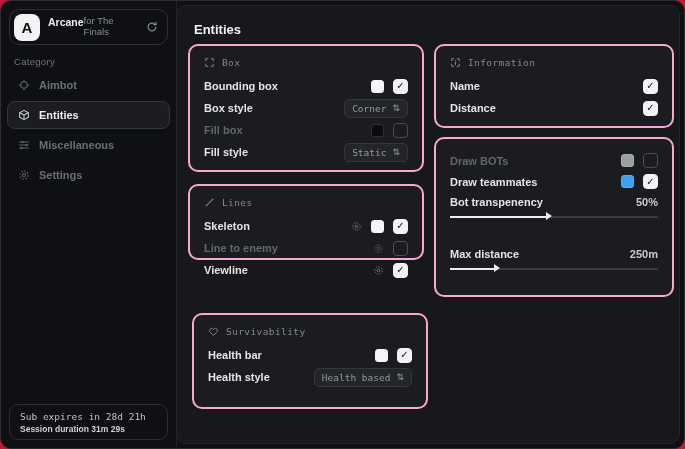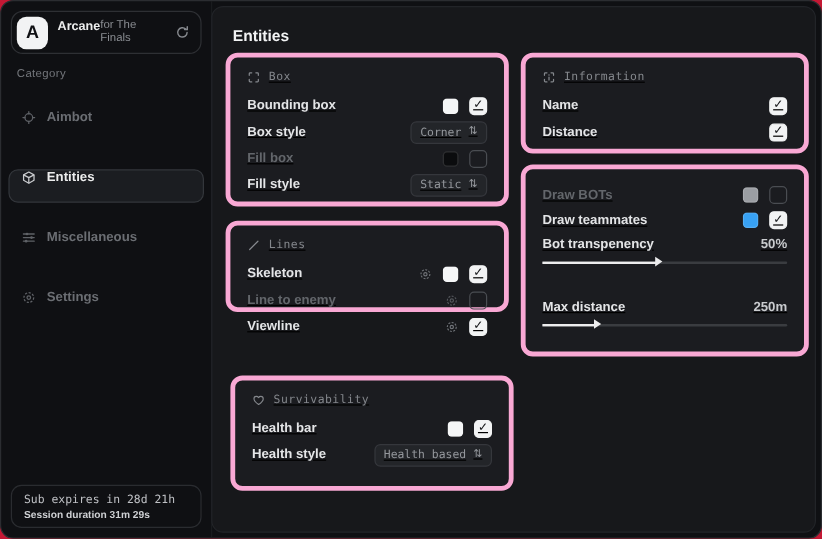--- a/index.html
+++ b/index.html
@@ -9,31 +9,31 @@
   
   .sidebar{position:absolute;left:0;top:0;bottom:0;width:175px;border-right:1px solid #202226;border-radius:11px 0 0 11px;}
   .side-header{position:absolute;left:8px;top:8px;width:159px;height:36px;box-sizing:border-box;border:1px solid #2e3034;border-radius:10px;display:flex;align-items:center;padding:0 9px 0 4px;gap:8px;}
   .logo{width:27px;height:27px;border-radius:8px;background:#f2f3f4;color:#101114;display:flex;align-items:center;justify-content:center;font-weight:700;font-size:15px;}
   .side-header .titles{display:flex;flex-direction:row;line-height:1.15;}
   .app-name{font-size:10.5px;font-weight:700;color:#eceded;}
   .app-sub{font-size:9.5px;color:#8a8d92;}
   .sync{margin-left:auto;color:#85888d;display:flex;}
   .cat-label{position:absolute;left:13px;top:55px;font-size:9.5px;color:#73767b;letter-spacing:.3px;}
   .nav{position:absolute;left:6px;right:6px;top:70px;display:flex;flex-direction:column;gap:2px;}
-  .nav-item{height:26px;display:flex;align-items:flex-start;gap:9px;padding:0 10px;border-radius:8px;border:1px solid transparent;color:#6b6e73;font-size:11px;font-weight:600;margin-top:20px;}
+  .nav-item{height:26px;display:flex;align-items:center;gap:9px;padding:0 10px;border-radius:8px;border:1px solid transparent;color:#6b6e73;font-size:11px;font-weight:600;}
   .nav-item .nicon{display:flex;color:#5f6267;}
   .nav-item.active{background:#1b1d21;border-color:#33363b;color:#eceded;}
   .nav-item.active .nicon{color:#c9cbce;}
   .side-footer{position:absolute;left:8px;right:8px;bottom:8px;height:36px;box-sizing:border-box;border:1px solid #2a2c30;border-radius:9px;padding:5px 10px;display:flex;flex-direction:column;justify-content:center;gap:2px;}
   .foot1{font-family:"DejaVu Sans Mono",monospace;font-size:9.5px;color:#bfc1c5;white-space:nowrap;}
   .foot2{font-size:8.5px;font-weight:700;color:#cfd1d4;white-space:nowrap;}
   
   .main{position:absolute;left:175px;top:4px;right:4px;bottom:4px;background:#17181b;border:1px solid #222428;border-radius:10px;box-sizing:border-box;}
   .page-title{position:absolute;left:17px;top:16px;font-size:13px;font-weight:700;color:#f2f3f4;}
-  .card{position:absolute;box-sizing:border-box;background:#1b1c20;border:4px solid #f9a8d4;border-radius:10px;padding:11px 14px 12px;text-decoration:underline;}
+  .card{position:absolute;box-sizing:border-box;background:#1b1c20;border:2px solid #f9a8d4;border-radius:10px;padding:11px 14px 12px;}
   .card-head{display:flex;align-items:center;gap:7px;color:#84878c;margin-bottom:7px;}
   .card-head .ctitle{font-family:"DejaVu Sans Mono",monospace;font-size:9.5px;letter-spacing:.4px;}
   .row{display:flex;align-items:center;justify-content:space-between;height:22px;}
   .row .rlabel{font-size:11px;font-weight:600;color:#e4e5e7;}
   .row.dim .rlabel{color:#63666b;}
   .controls{display:flex;align-items:center;gap:9px;}
   .swatch{width:13px;height:13px;border-radius:3.5px;border:1px solid rgba(255,255,255,.14);box-sizing:border-box;}
   .checkbox{width:15px;height:15px;border-radius:4px;border:1.5px solid #4a4d52;box-sizing:border-box;display:flex;align-items:center;justify-content:center;}
   .checkbox.checked{background:#f2f3f4;border-color:#f2f3f4;}
   .checkbox.checked::after{content:"\2713";font-family:"DejaVu Sans",sans-serif;font-size:10px;font-weight:700;color:#141518;line-height:1;}

